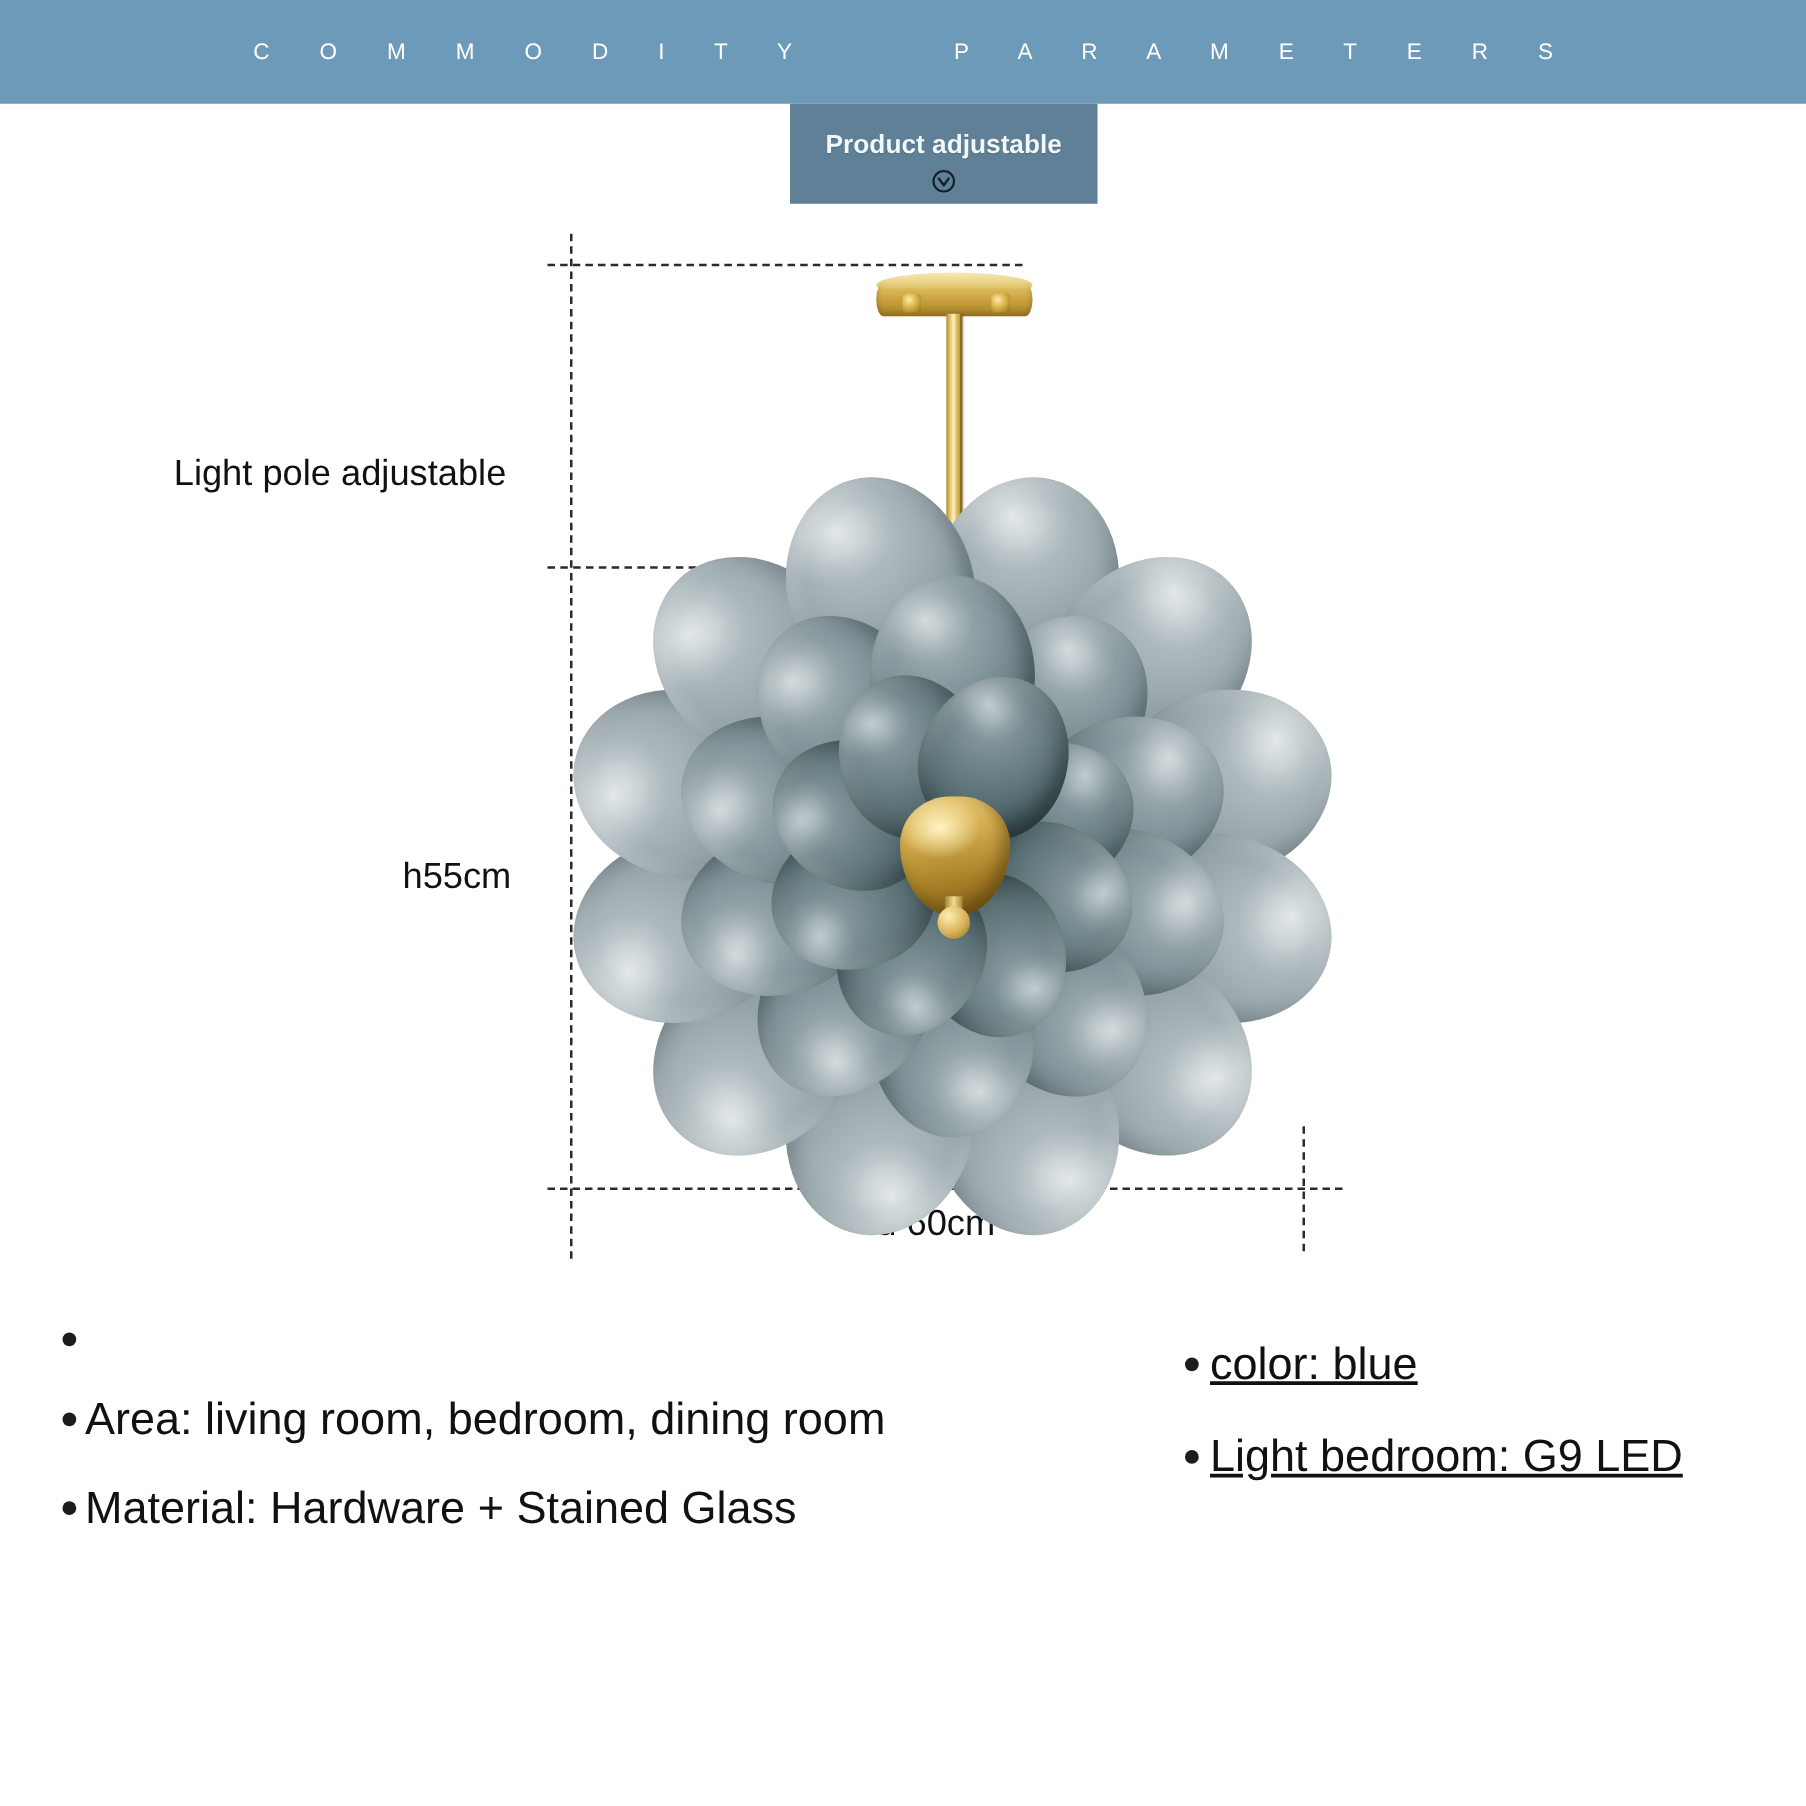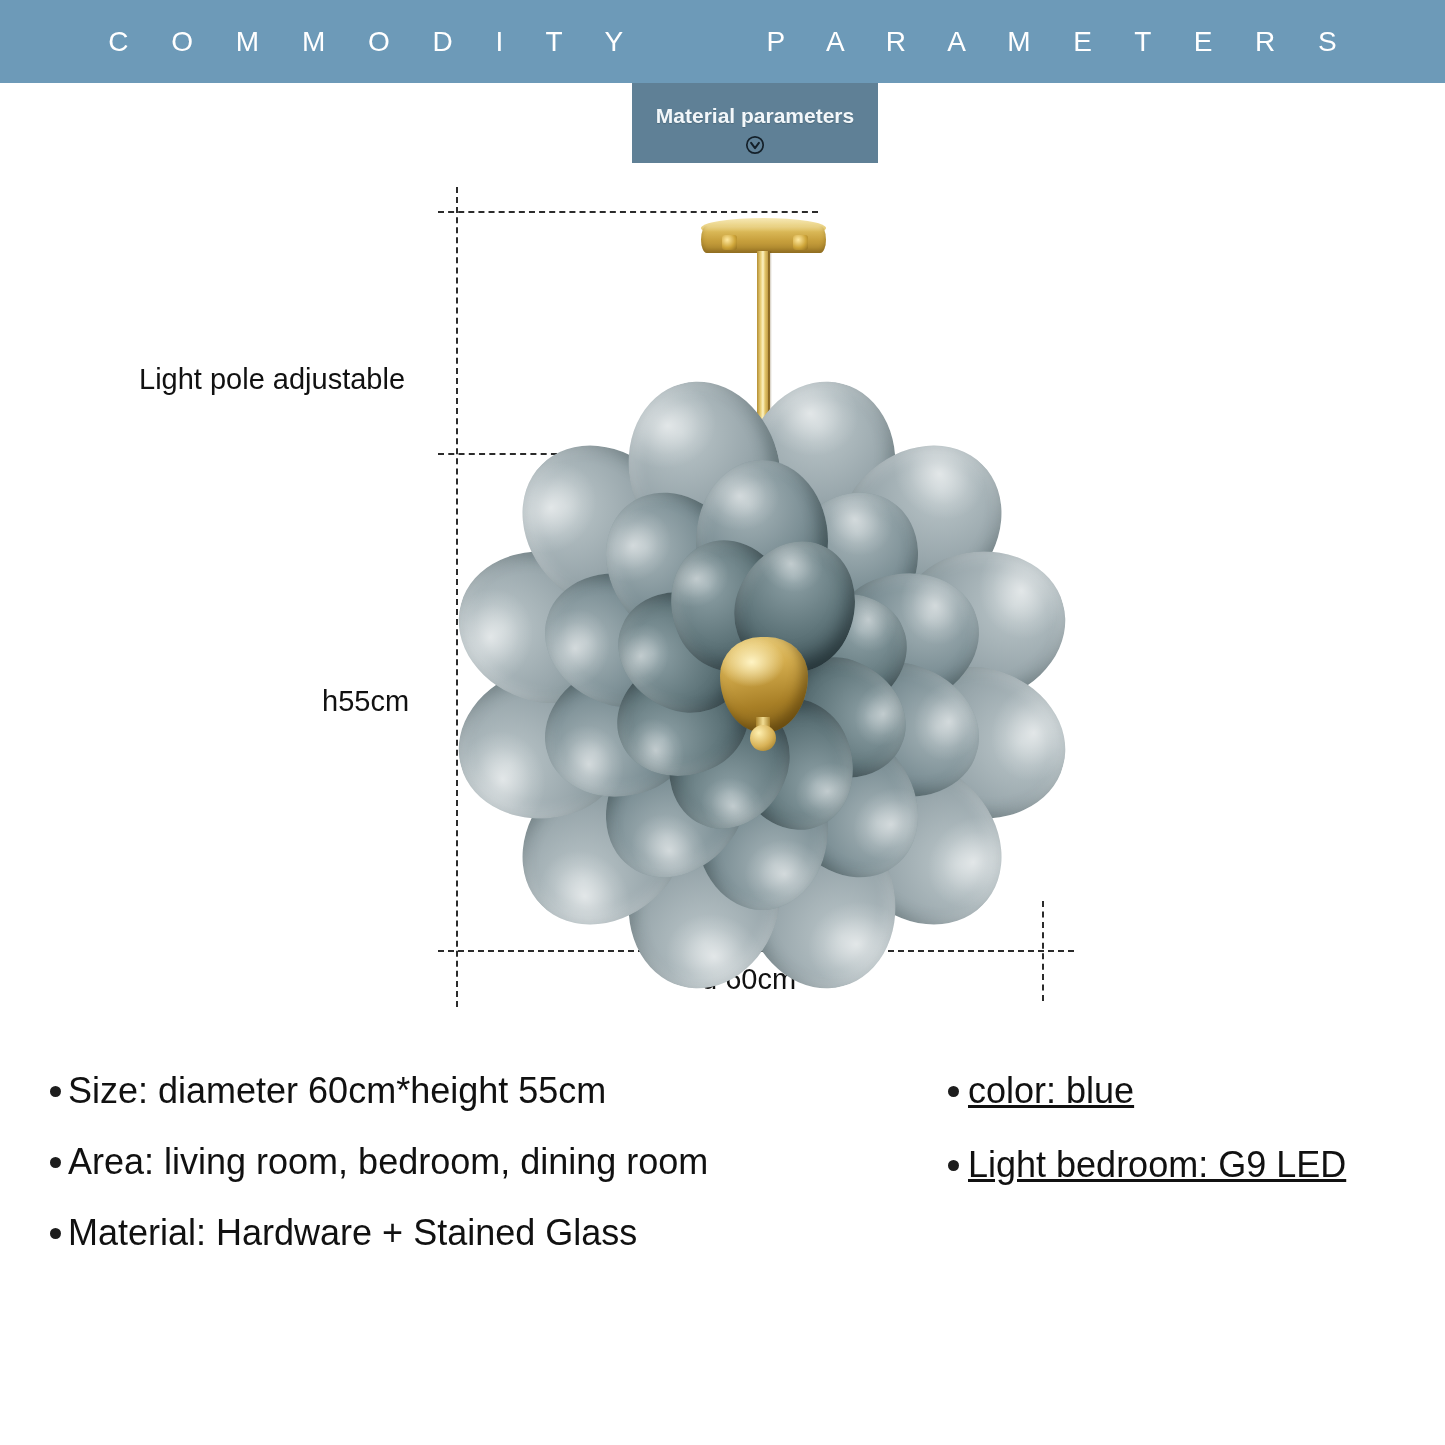--- a/index.html
+++ b/index.html
@@ -17,21 +17,21 @@
 
   
   #header-banner {
     position: absolute; left: 0; top: 0;
     width: 1445px; height: 83px;
     background: #6d9ab8;
     display: flex; align-items: center; justify-content: center;
   }
   #header-title {
     color: #ffffff;
-    font-size: 28px;
+    font-size: 18px;
     font-weight: 300;
     letter-spacing: 17.5px;
     text-indent: 17.5px;
     white-space: pre;
     font-family: "Liberation Sans", "DejaVu Sans", sans-serif;
   }
 
   
   #product-tab {
     position: absolute; left: 632px; top: 83px;
@@ -217,21 +217,21 @@
   #spec-col-right .spec-bullet { margin-right: 9px; }
 </style>
 </head>
 <body>
 
 <div id="header-banner">
   <div id="header-title">C O M M O D I T Y     P A R A M E T E R S</div>
 </div>
 
 <div id="product-tab">
-  <div id="product-tab-label">Material parameters</div>
+  <div id="product-tab-label">Product adjustable</div>
   <svg id="product-tab-chevron" viewBox="0 0 20 20">
     <circle cx="10" cy="10" r="8.2" fill="none" stroke="#14202a" stroke-width="1.7"></circle>
     <path d="M6.1 7.9 L10 13.2 L13.9 7.9" fill="none" stroke="#14202a" stroke-width="2" stroke-linecap="round" stroke-linejoin="round"></path>
   </svg>
 </div>
 
 <div id="diagram">
 
   <div class="dash-v" style="left:456px; top:24px; height:820px;"></div>
   <div class="dash-h" style="left:438px; top:48px; width:380px;"></div>
@@ -325,21 +325,20 @@
         <div id="hub-stem" style="z-index: 21;"></div>
         <div id="hub-ball" style="z-index: 22;"></div>
       </div>
   </div>
 </div>
 
 <div id="specs">
   <div class="spec-col" id="spec-col-left">
       <div class="spec-item">
         <span class="spec-bullet"></span>
-        <span class="spec-text">Size: diameter 60cm*height 55cm</span>
       </div>
       <div class="spec-item">
         <span class="spec-bullet"></span>
         <span class="spec-text">Area: living room, bedroom, dining room</span>
       </div>
       <div class="spec-item">
         <span class="spec-bullet"></span>
         <span class="spec-text">Material: Hardware + Stained Glass</span>
       </div>
     </div>

